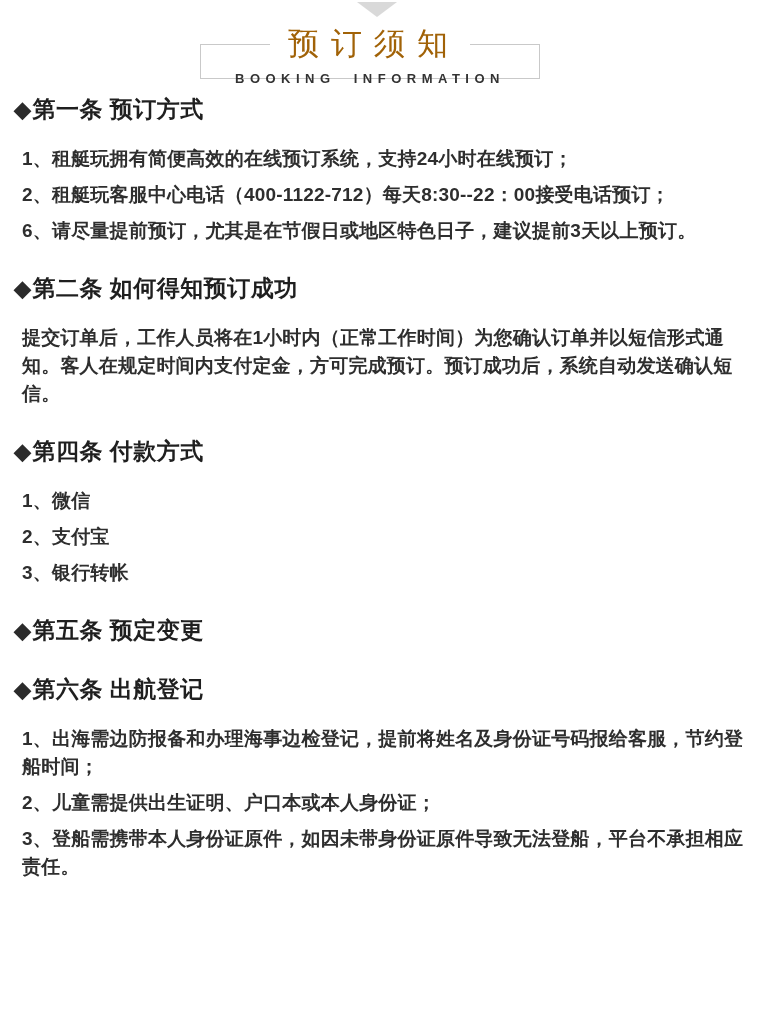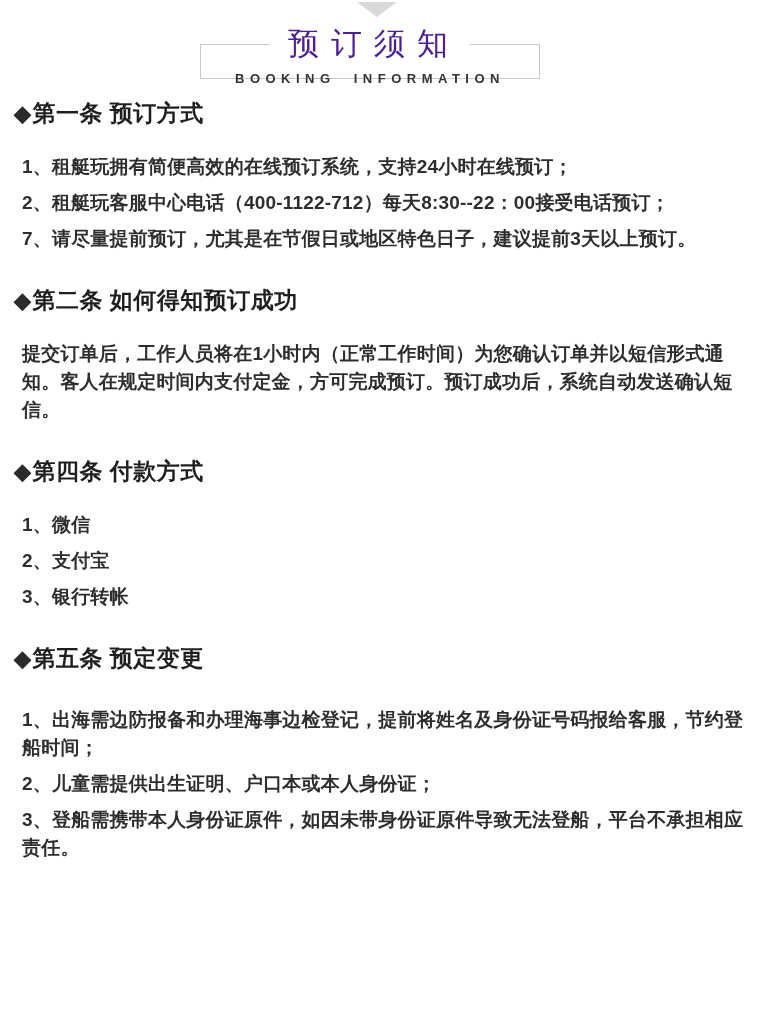--- a/index.html
+++ b/index.html
@@ -37,21 +37,21 @@
   .title-cn {
     position: absolute;
     left: 50%;
     top: 0;
     transform: translate(-50%, -54%);
     background: #ffffff;
     padding: 0 10px 0 18px;
     font-size: 31px;
     line-height: 36px;
     letter-spacing: 12px;
-    color: #4c1d95;
+    color: #a16207;
     white-space: nowrap;
     font-weight: 500;
   }
   .title-en {
     position: absolute;
     left: 50%;
     bottom: 0;
     transform: translate(-50%, 50%);
     font-size: 13px;
     line-height: 15px;
@@ -62,21 +62,21 @@
     font-weight: 600;
   }
   .content {
     padding: 0 14px 20px 14px;
   }
   .section { margin-top: 28px; }
   .section.first { margin-top: 15px; }
   .heading {
     margin: 0;
     font-size: 23px;
-    line-height: 39px;
+    line-height: 31px;
     font-weight: 700;
     color: #1f1f1f;
     letter-spacing: 0.5px;
   }
   .heading .diamond {
     font-size: 22px;
     margin-right: 1px;
     color: #2b2b2b;
   }
   .sec-body { margin-top: 20px; }
@@ -101,21 +101,21 @@
     <div class="title-en">BOOKING INFORMATION</div>
   </div>
 
   <div class="content">
 
     <div class="section first">
       <h2 class="heading"><span class="diamond">◆</span><span>第一条 预订方式</span></h2>
       <div class="sec-body">
         <p class="line">1、租艇玩拥有简便高效的在线预订系统，支持24小时在线预订；</p>
         <p class="line">2、租艇玩客服中心电话（400-1122-712）每天8:30--22：00接受电话预订；</p>
-        <p class="line">7、请尽量提前预订，尤其是在节假日或地区特色日子，建议提前3天以上预订。</p>
+        <p class="line">6、请尽量提前预订，尤其是在节假日或地区特色日子，建议提前3天以上预订。</p>
       </div>
     </div>
 
     <div class="section">
       <h2 class="heading"><span class="diamond">◆</span><span>第二条 如何得知预订成功</span></h2>
       <div class="sec-body">
         <p class="para">提交订单后，工作人员将在1小时内（正常工作时间）为您确认订单并以短信形式通知。客人在规定时间内支付定金，方可完成预订。预订成功后，系统自动发送确认短信。</p>
       </div>
     </div>
 
@@ -127,20 +127,21 @@
         <p class="line">2、支付宝</p>
         <p class="line">3、银行转帐</p>
       </div>
     </div>
 
     <div class="section">
       <h2 class="heading"><span class="diamond">◆</span><span>第五条 预定变更</span></h2>
     </div>
 
     <div class="section">
+      <h2 class="heading"><span class="diamond">◆</span><span>第六条 出航登记</span></h2>
       <div class="sec-body">
         <p class="line">1、出海需边防报备和办理海事边检登记，提前将姓名及身份证号码报给客服，节约登船时间；</p>
         <p class="line">2、儿童需提供出生证明、户口本或本人身份证；</p>
         <p class="line">3、登船需携带本人身份证原件，如因未带身份证原件导致无法登船，平台不承担相应责任。</p>
       </div>
     </div>
 
   </div>
 </div>
 

